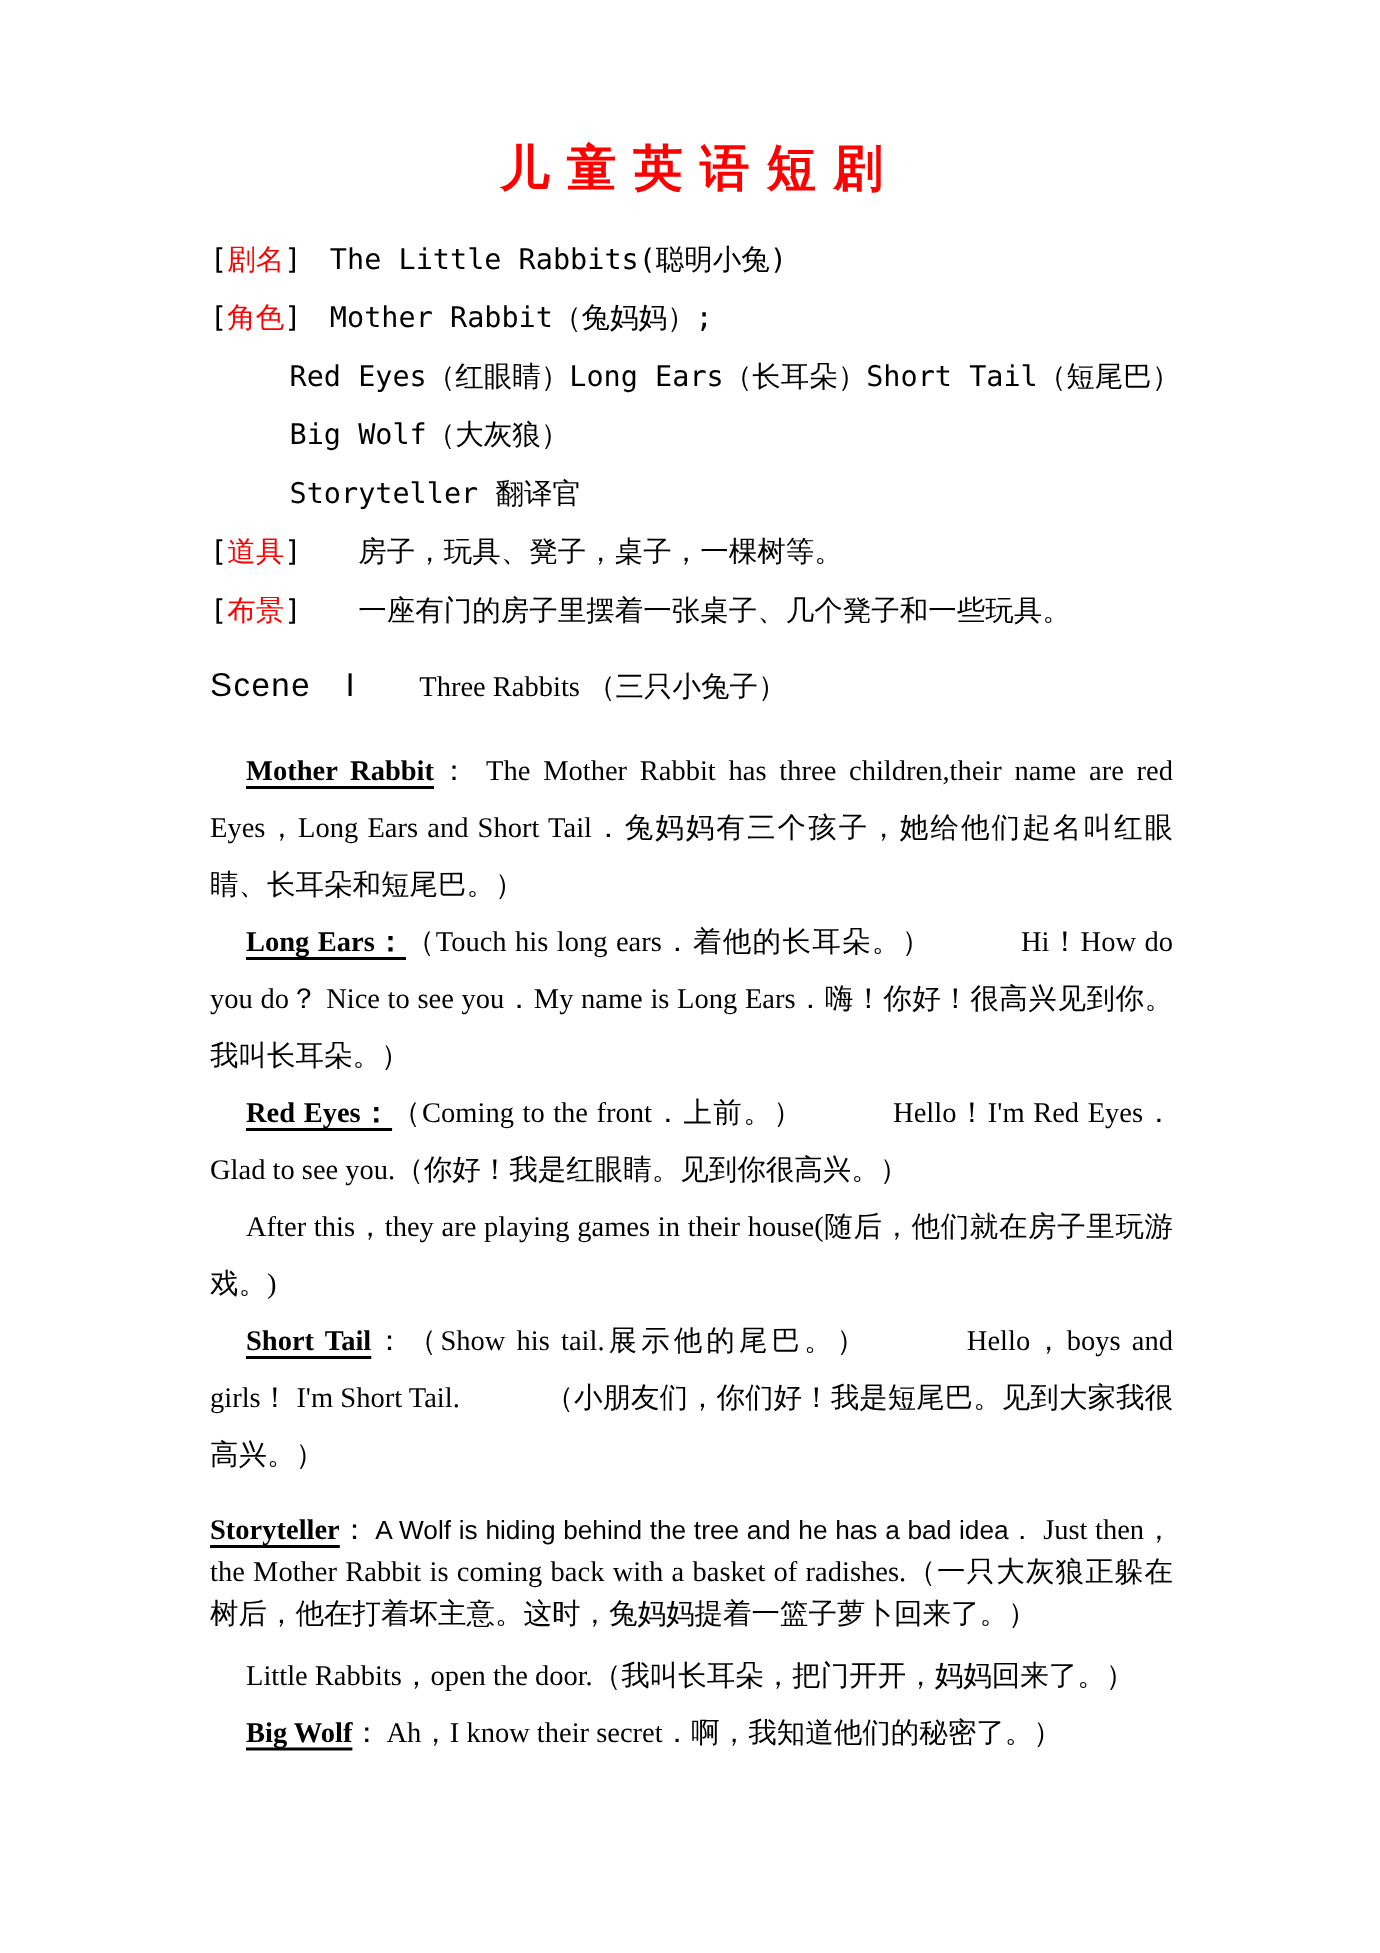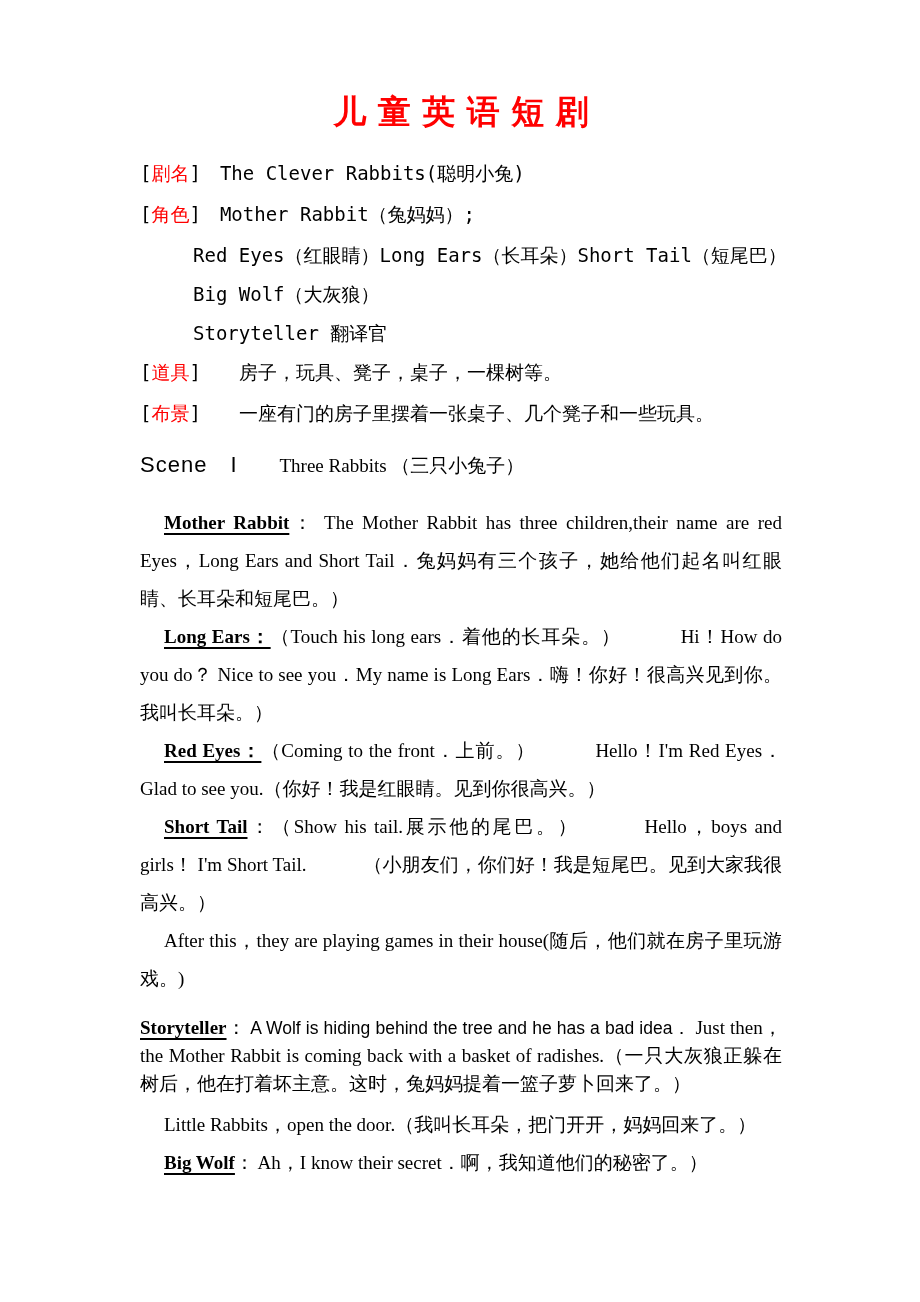--- a/index.html
+++ b/index.html
@@ -40,21 +40,21 @@
   }
   .meta-line {
     margin: 0 0 17px 0;
     line-height: 22px;
     white-space: nowrap;
   }
   .meta-line.meta-indent {
     padding-left: 53px;
   }
   .meta-bracket { color: #000000; }
-  .meta-label-text { color: #ff0000; font-family: Liberation Mono, monospace; }
+  .meta-label-text { color: #ff0000; }
   
   .scene-heading {
     margin-top: 24px;
     white-space: nowrap;
   }
   .scene-num {
     font-family: "Liberation Sans", sans-serif;
     font-size: 22px;
     letter-spacing: 1px;
   }
@@ -96,36 +96,36 @@
     font-size: 17.5px;
   }
 </style>
 </head>
 <body>
 
 <div class="page">
   <h1 class="doc-title">儿 童 英 语 短 剧</h1>
 
   <div class="meta" id="meta">
-      <p class="meta-line"><span class="meta-bracket">[</span><span class="meta-label-text">剧名</span><span class="meta-bracket">]</span><span class="meta-gap">　</span><span class="meta-content">The Clever Rabbits(聪明小兔)</span></p>
+      <p class="meta-line"><span class="meta-bracket">[</span><span class="meta-label-text">剧名</span><span class="meta-bracket">]</span><span class="meta-gap">　</span><span class="meta-content">The Little Rabbits(聪明小兔)</span></p>
       <p class="meta-line"><span class="meta-bracket">[</span><span class="meta-label-text">角色</span><span class="meta-bracket">]</span><span class="meta-gap">　</span><span class="meta-content">Mother Rabbit（兔妈妈）;</span></p>
       <p class="meta-line meta-indent"><span class="meta-content">Red Eyes（红眼睛）Long Ears（长耳朵）Short Tail（短尾巴）</span></p>
       <p class="meta-line meta-indent"><span class="meta-content">Big Wolf（大灰狼）</span></p>
       <p class="meta-line meta-indent"><span class="meta-content">Storyteller 翻译官</span></p>
       <p class="meta-line"><span class="meta-bracket">[</span><span class="meta-label-text">道具</span><span class="meta-bracket">]</span><span class="meta-gap">　　</span><span class="meta-content">房子，玩具、凳子，桌子，一棵树等。</span></p>
       <p class="meta-line"><span class="meta-bracket">[</span><span class="meta-label-text">布景</span><span class="meta-bracket">]</span><span class="meta-gap">　　</span><span class="meta-content">一座有门的房子里摆着一张桌子、几个凳子和一些玩具。</span></p>
     </div>
 
   <div class="scene-heading">
     <span class="scene-num">Scene　I</span><span class="scene-sub">Three Rabbits （三只小兔子）</span>
   </div>
 
   <div class="script-body" id="script-body">
       <p class="para para-dialogue"><span class="seg-speaker">Mother Rabbit</span><span class="seg-colon">：</span><span class="seg-body"> The Mother Rabbit has three children,their name are red Eyes，Long Ears and Short Tail．兔妈妈有三个孩子，她给他们起名叫红眼睛、长耳朵和短尾巴。）</span></p>
       <p class="para para-dialogue"><span class="seg-speaker">Long Ears：</span><span class="seg-body">（Touch his long ears．着他的长耳朵。）　　　Hi！How do you do？ Nice to see you．My name is Long Ears．嗨！你好！很高兴见到你。我叫长耳朵。）</span></p>
       <p class="para para-dialogue"><span class="seg-speaker">Red Eyes：</span><span class="seg-body">（Coming to the front．上前。）　　　Hello！I'm Red Eyes．Glad to see you.（你好！我是红眼睛。见到你很高兴。）</span></p>
+      <p class="para para-dialogue"><span class="seg-body">After this，they are playing games in their house(随后，他们就在房子里玩游戏。)</span></p>
       <p class="para para-dialogue"><span class="seg-speaker">Short Tail</span><span class="seg-colon">：</span><span class="seg-body">（Show his tail.展示他的尾巴。）　　　Hello，boys and girls！ I'm Short Tail.　　　（小朋友们，你们好！我是短尾巴。见到大家我很高兴。）</span></p>
-      <p class="para para-dialogue"><span class="seg-body">After this，they are playing games in their house(随后，他们就在房子里玩游戏。)</span></p>
       <p class="para para-storyteller"><span class="seg-speaker">Storyteller</span><span class="seg-colon">：</span><span class="seg-sans"> A Wolf is hiding behind the tree and he has a bad idea．</span><span class="seg-body"> Just then，the Mother Rabbit is coming back with a basket of radishes.（一只大灰狼正躲在树后，他在打着坏主意。这时，兔妈妈提着一篮子萝卜回来了。）</span></p>
       <p class="para para-dialogue"><span class="seg-body">Little Rabbits，open the door.（我叫长耳朵，把门开开，妈妈回来了。）</span></p>
       <p class="para para-dialogue"><span class="seg-speaker">Big Wolf</span><span class="seg-colon">：</span><span class="seg-body"> Ah，I know their secret．啊，我知道他们的秘密了。）</span></p>
     </div>
 </div>
 
 </body></html>

